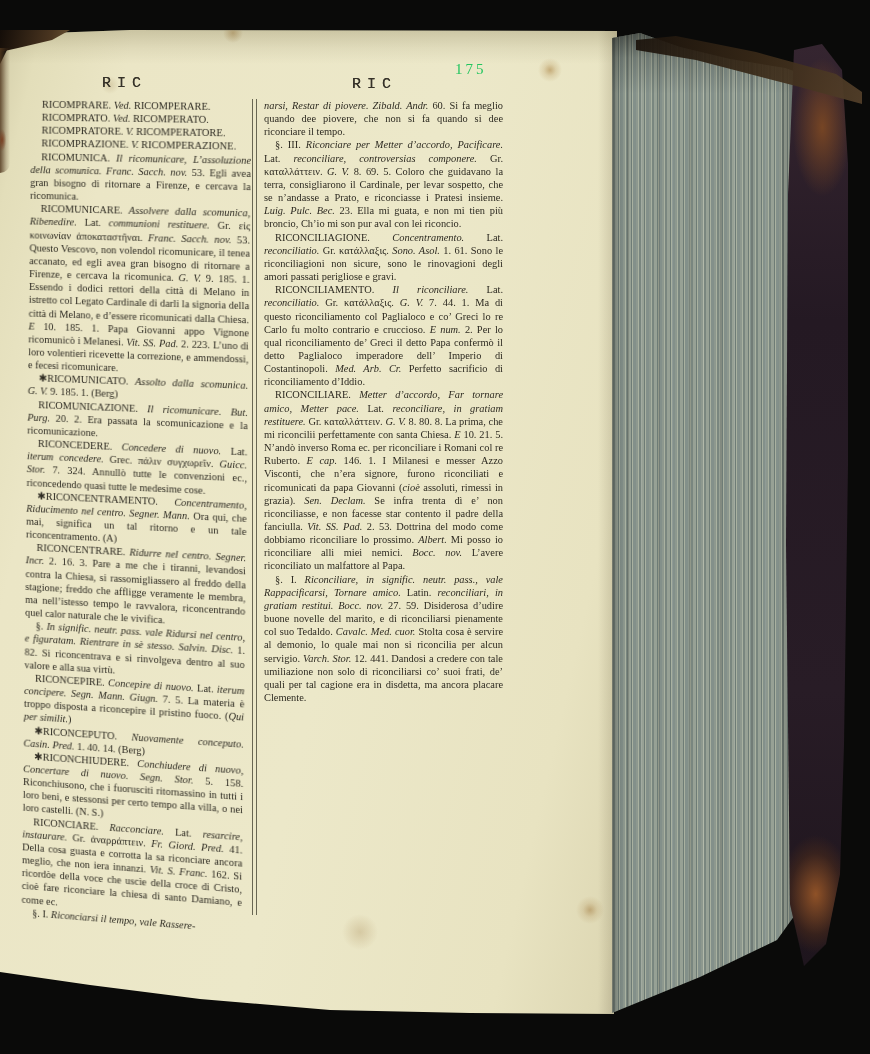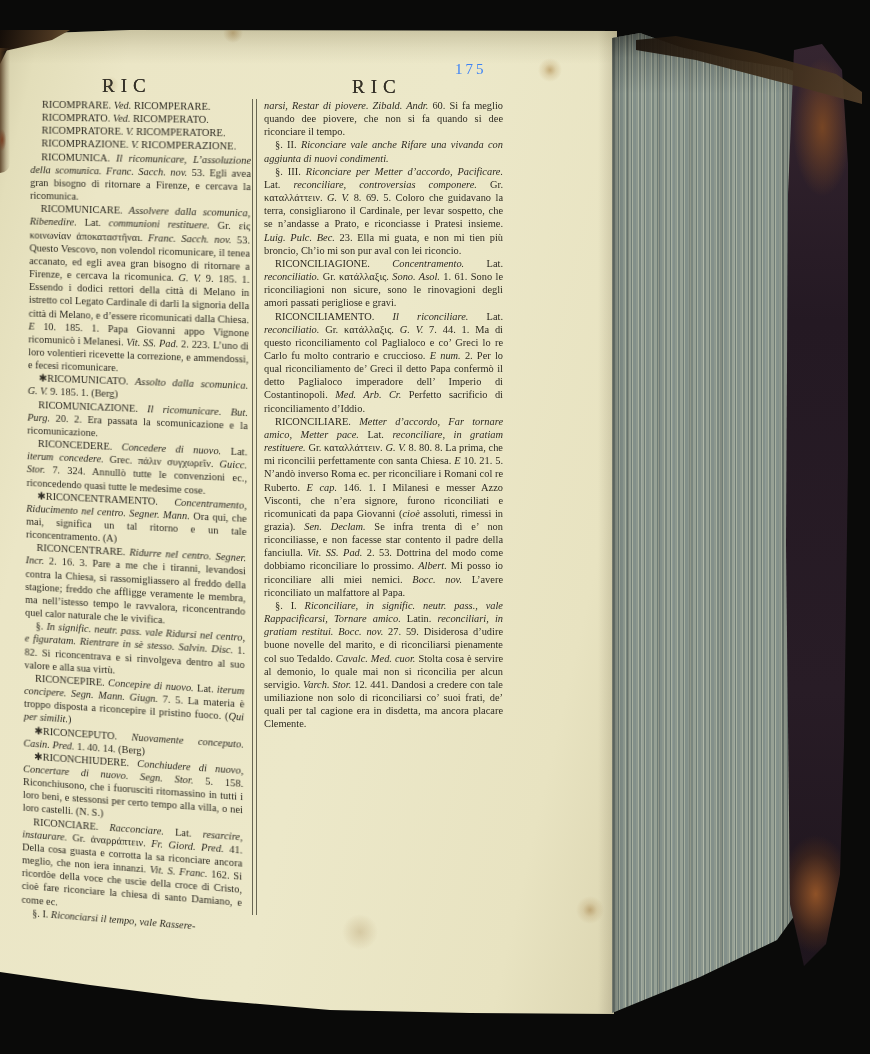--- a/index.html
+++ b/index.html
@@ -71,28 +71,29 @@
   }
   .spine-strip{
     position:absolute;left:0;top:48px;width:10px;height:125px;z-index:2;
     background:
       radial-gradient(6px 16px at 2px 92px, rgba(120,60,30,.9), transparent 70%),
       linear-gradient(90deg, rgba(80,55,30,.85), rgba(80,55,30,.25) 60%, transparent);
     border-radius:0 0 10px 0;
   }
   
   .running-head{
-    position:absolute;z-index:3;font-size:19px;letter-spacing:6px;color:#363229;
+    position:absolute;z-index:3;font-size:15px;letter-spacing:6px;color:#363229;
     text-shadow:0 0 .4px #363229;
+    font-family:Liberation Mono, monospace;
   }
   #rh-left{left:102px;top:75px;}
   #rh-right{left:352px;top:76px;}
   .page-number{
     position:absolute;z-index:3;left:455px;top:61px;font-size:15px;
-    letter-spacing:3px;color:#3b82f6;
+    letter-spacing:3px;color:#22c55e;
   }
   .col{
     position:absolute;top:99px;z-index:3;color:var(--ink);
     font-size:10.4px;line-height:13.15px;text-align:justify;
   }
   #col-left{
     left:30px;width:221px;
     transform-origin:50% 0;
     transform:perspective(850px) rotateY(-4deg) rotate(0.7deg);
   }
@@ -134,19 +135,18 @@
     <p class="entry">§. <i>In signific. neutr. pass. vale Ridursi nel centro, e figuratam. Rientrare in sè stesso. Salvin. Disc.</i> 1. 82. Si riconcentrava e si rinvolgeva dentro al suo valore e alla sua virtù.</p>
     <p class="entry">RICONCEPIRE. <i>Concepire di nuovo.</i> Lat. <i>iterum concipere. Segn. Mann. Giugn.</i> 7. 5. La materia è troppo disposta a riconcepire il pristino fuoco. (<i>Qui per similit.</i>)</p>
     <p class="entry">✱RICONCEPUTO. <i>Nuovamente conceputo. Casin. Pred.</i> 1. 40. 14. (Berg)</p>
     <p class="entry">✱RICONCHIUDERE. <i>Conchiudere di nuovo, Concertare di nuovo. Segn. Stor.</i> 5. 158. Riconchiusono, che i fuorusciti ritornassino in tutti i loro beni, e stessonsi per certo tempo alla villa, o nei loro castelli. (N. S.)</p>
     <p class="entry">RICONCIARE. <i>Racconciare.</i> Lat. <i>resarcire, instaurare.</i> Gr. ἀναρράπτειν. <i>Fr. Giord. Pred.</i> 41. Della cosa guasta e corrotta la sa riconciare ancora meglio, che non iera innanzi. <i>Vit. S. Franc.</i> 162. Si ricordòe della voce che uscìe della croce di Cristo, cioè fare riconciare la chiesa di santo Damiano, e come ec.</p>
     <p class="entry">§. I. <i>Riconciarsi il tempo, vale Rassere-</i></p>
   </div>
 <div class="divider"></div>
 <div class="col" id="col-right">
     <p class="entry cont"><i>narsi, Restar di piovere. Zibald. Andr.</i> 60. Si fa meglio quando dee piovere, che non si fa quando si dee riconciare il tempo.</p>
-    <p class="entry">§. II. <i>Riconciare vale anche Rifare una vivanda con aggiunta di nuovi condimenti.</i></p>
     <p class="entry">§. III. <i>Riconciare per Metter d’accordo, Pacificare.</i> Lat. <i>reconciliare, controversias componere.</i> Gr. καταλλάττειν. <i>G. V.</i> 8. 69. 5. Coloro che guidavano la terra, consigliarono il Cardinale, per levar sospetto, che se n’andasse a Prato, e riconciasse i Pratesi insieme. <i>Luig. Pulc. Bec.</i> 23. Ella mi guata, e non mi tien più broncio, Ch’io mi son pur aval con lei riconcio.</p>
     <p class="entry">RICONCILIAGIONE. <i>Concentramento.</i> Lat. <i>reconciliatio.</i> Gr. κατάλλαξις. <i>Sono. Asol.</i> 1. 61. Sono le riconciliagioni non sicure, sono le rinovagioni degli amori passati perigliose e gravi.</p>
     <p class="entry">RICONCILIAMENTO. <i>Il riconciliare.</i> Lat. <i>reconciliatio.</i> Gr. κατάλλαξις. <i>G. V.</i> 7. 44. 1. Ma di questo riconciliamento col Paglialoco e co’ Greci lo re Carlo fu molto contrario e cruccioso. <i>E num.</i> 2. Per lo qual riconciliamento de’ Greci il detto Papa confermò il detto Paglialoco imperadore dell’ Imperio di Costantinopoli. <i>Med. Arb. Cr.</i> Perfetto sacrificio di riconciliamento d’Iddio.</p>
     <p class="entry">RICONCILIARE. <i>Metter d’accordo, Far tornare amico, Metter pace.</i> Lat. <i>reconciliare, in gratiam restituere.</i> Gr. καταλλάττειν. <i>G. V.</i> 8. 80. 8. La prima, che mi riconcilii perfettamente con santa Chiesa. <i>E</i> 10. 21. 5. N’andò inverso Roma ec. per riconciliare i Romani col re Ruberto. <i>E cap.</i> 146. 1. I Milanesi e messer Azzo Visconti, che n’era signore, furono riconciliati e ricomunicati da papa Giovanni (<i>cioè</i> assoluti, rimessi in grazia). <i>Sen. Declam.</i> Se infra trenta dì e’ non riconciliasse, e non facesse star contento il padre della fanciulla. <i>Vit. SS. Pad.</i> 2. 53. Dottrina del modo come dobbiamo riconciliare lo prossimo. <i>Albert.</i> Mi posso io riconciliare alli miei nemici. <i>Bocc. nov.</i> L’avere riconciliato un malfattore al Papa.</p>
     <p class="entry">§. I. <i>Riconciliare, in signific. neutr. pass., vale Rappacificarsi, Tornare amico.</i> Latin. <i>reconciliari, in gratiam restitui. Bocc. nov.</i> 27. 59. Disiderosa d’udire buone novelle del marito, e di riconciliarsi pienamente col suo Tedaldo. <i>Cavalc. Med. cuor.</i> Stolta cosa è servire al demonio, lo quale mai non si riconcilia per alcun servigio. <i>Varch. Stor.</i> 12. 441. Dandosi a credere con tale umiliazione non solo di riconciliarsi co’ suoi frati, de’ quali per tal cagione era in disdetta, ma ancora placare Clemente.</p>
   </div>
 
 </body></html>

